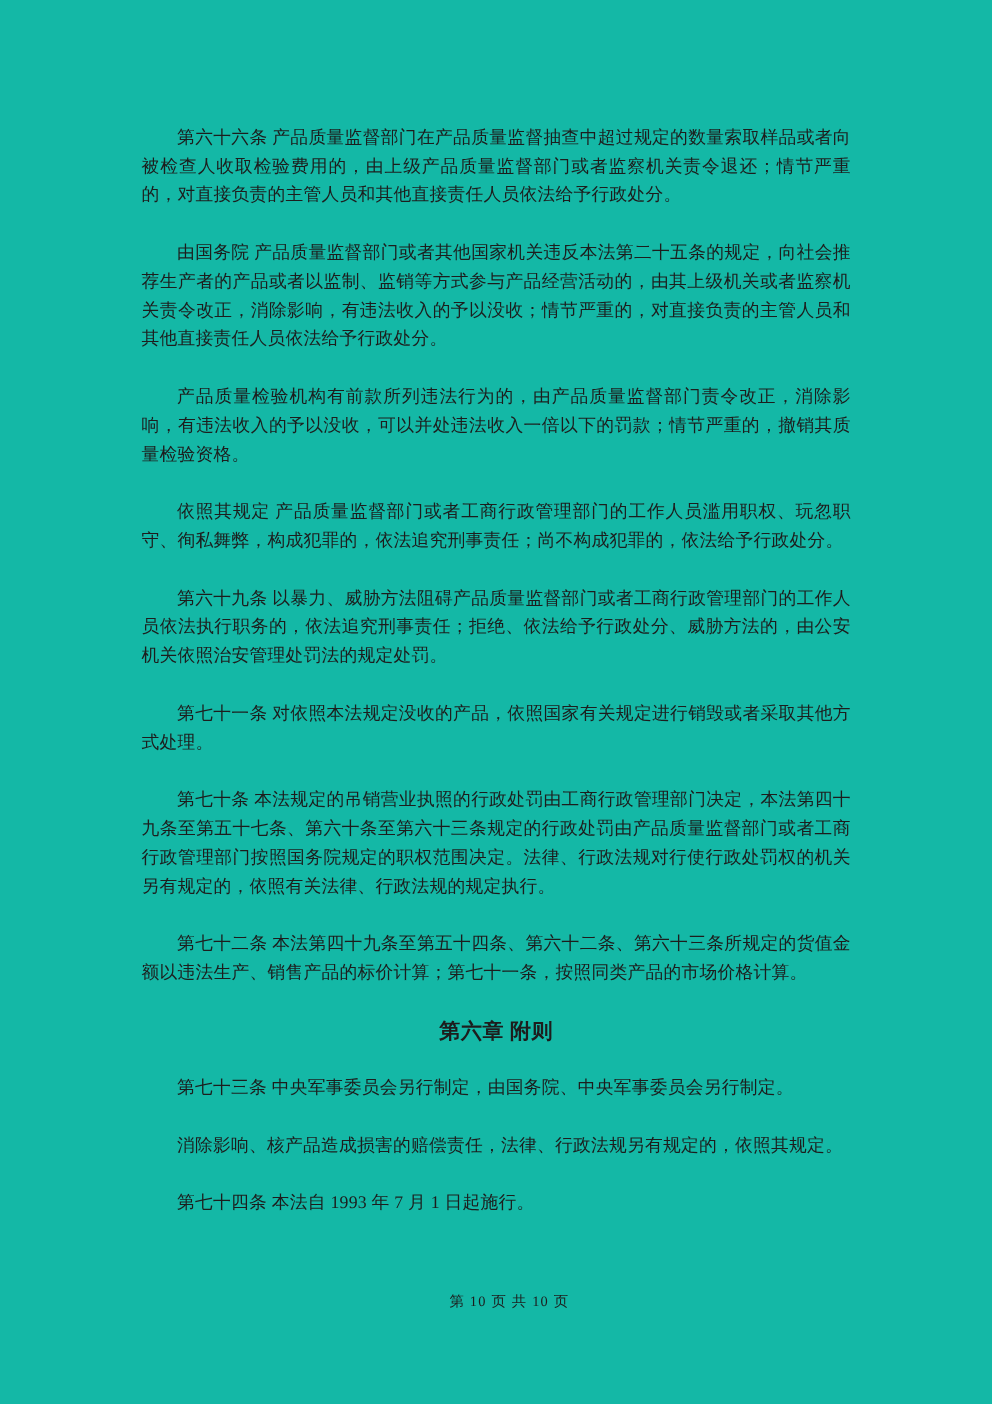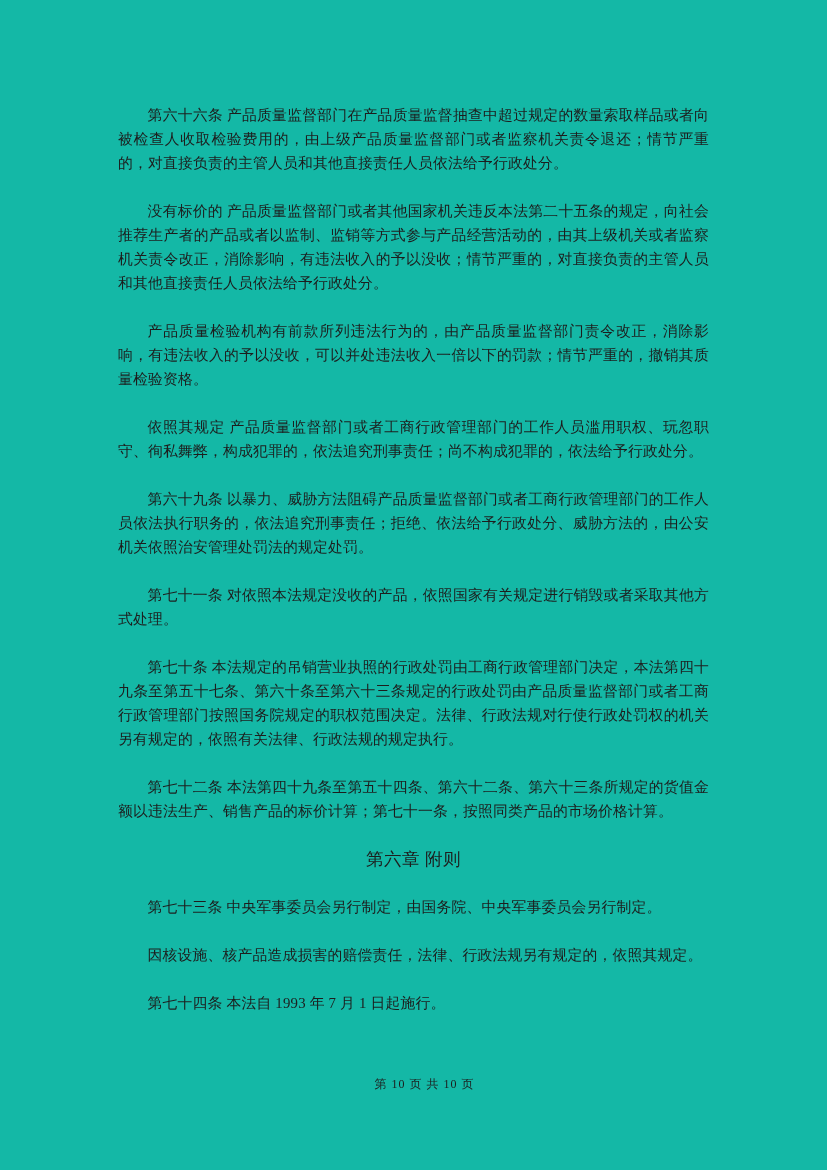--- a/index.html
+++ b/index.html
@@ -28,21 +28,21 @@
     line-height: 24px;
     text-align: justify;
     text-justify: inter-ideograph;
     text-indent: 2em;
     letter-spacing: 0.2px;
   }
   .chapter-heading {
     margin: 0 0 24px 0;
     font-size: 17.5px;
     line-height: 24px;
-    font-weight: normal;
+    font-weight: bold;
     text-align: center;
     text-indent: 0;
     letter-spacing: 0.5px;
   }
   .page-footer {
     position: absolute;
     top: 1076px;
     left: 0;
     width: 100%;
     text-align: center;
@@ -52,26 +52,26 @@
     letter-spacing: 1px;
     padding-left: 11px;
   }
 </style>
 </head>
 <body>
 
 <div class="page">
   <div class="doc-body">
       <p class="para">第六十六条 产品质量监督部门在产品质量监督抽查中超过规定的数量索取样品或者向被检查人收取检验费用的，由上级产品质量监督部门或者监察机关责令退还；情节严重的，对直接负责的主管人员和其他直接责任人员依法给予行政处分。</p>
-      <p class="para">没有标价的 产品质量监督部门或者其他国家机关违反本法第二十五条的规定，向社会推荐生产者的产品或者以监制、监销等方式参与产品经营活动的，由其上级机关或者监察机关责令改正，消除影响，有违法收入的予以没收；情节严重的，对直接负责的主管人员和其他直接责任人员依法给予行政处分。</p>
+      <p class="para">由国务院 产品质量监督部门或者其他国家机关违反本法第二十五条的规定，向社会推荐生产者的产品或者以监制、监销等方式参与产品经营活动的，由其上级机关或者监察机关责令改正，消除影响，有违法收入的予以没收；情节严重的，对直接负责的主管人员和其他直接责任人员依法给予行政处分。</p>
       <p class="para">产品质量检验机构有前款所列违法行为的，由产品质量监督部门责令改正，消除影响，有违法收入的予以没收，可以并处违法收入一倍以下的罚款；情节严重的，撤销其质量检验资格。</p>
       <p class="para">依照其规定 产品质量监督部门或者工商行政管理部门的工作人员滥用职权、玩忽职守、徇私舞弊，构成犯罪的，依法追究刑事责任；尚不构成犯罪的，依法给予行政处分。</p>
       <p class="para">第六十九条 以暴力、威胁方法阻碍产品质量监督部门或者工商行政管理部门的工作人员依法执行职务的，依法追究刑事责任；拒绝、依法给予行政处分、威胁方法的，由公安机关依照治安管理处罚法的规定处罚。</p>
       <p class="para">第七十一条 对依照本法规定没收的产品，依照国家有关规定进行销毁或者采取其他方式处理。</p>
       <p class="para">第七十条 本法规定的吊销营业执照的行政处罚由工商行政管理部门决定，本法第四十九条至第五十七条、第六十条至第六十三条规定的行政处罚由产品质量监督部门或者工商行政管理部门按照国务院规定的职权范围决定。法律、行政法规对行使行政处罚权的机关另有规定的，依照有关法律、行政法规的规定执行。</p>
       <p class="para">第七十二条 本法第四十九条至第五十四条、第六十二条、第六十三条所规定的货值金额以违法生产、销售产品的标价计算；第七十一条，按照同类产品的市场价格计算。</p>
       <h2 class="chapter-heading">第六章 附则</h2>
       <p class="para">第七十三条 中央军事委员会另行制定，由国务院、中央军事委员会另行制定。</p>
-      <p class="para">因核设施、核产品造成损害的赔偿责任，法律、行政法规另有规定的，依照其规定。</p>
+      <p class="para">消除影响、核产品造成损害的赔偿责任，法律、行政法规另有规定的，依照其规定。</p>
       <p class="para">第七十四条 本法自 1993 年 7 月 1 日起施行。</p>
     </div>
   <div class="page-footer">第 10 页 共 10 页</div>
 </div>
 
 </body></html>

